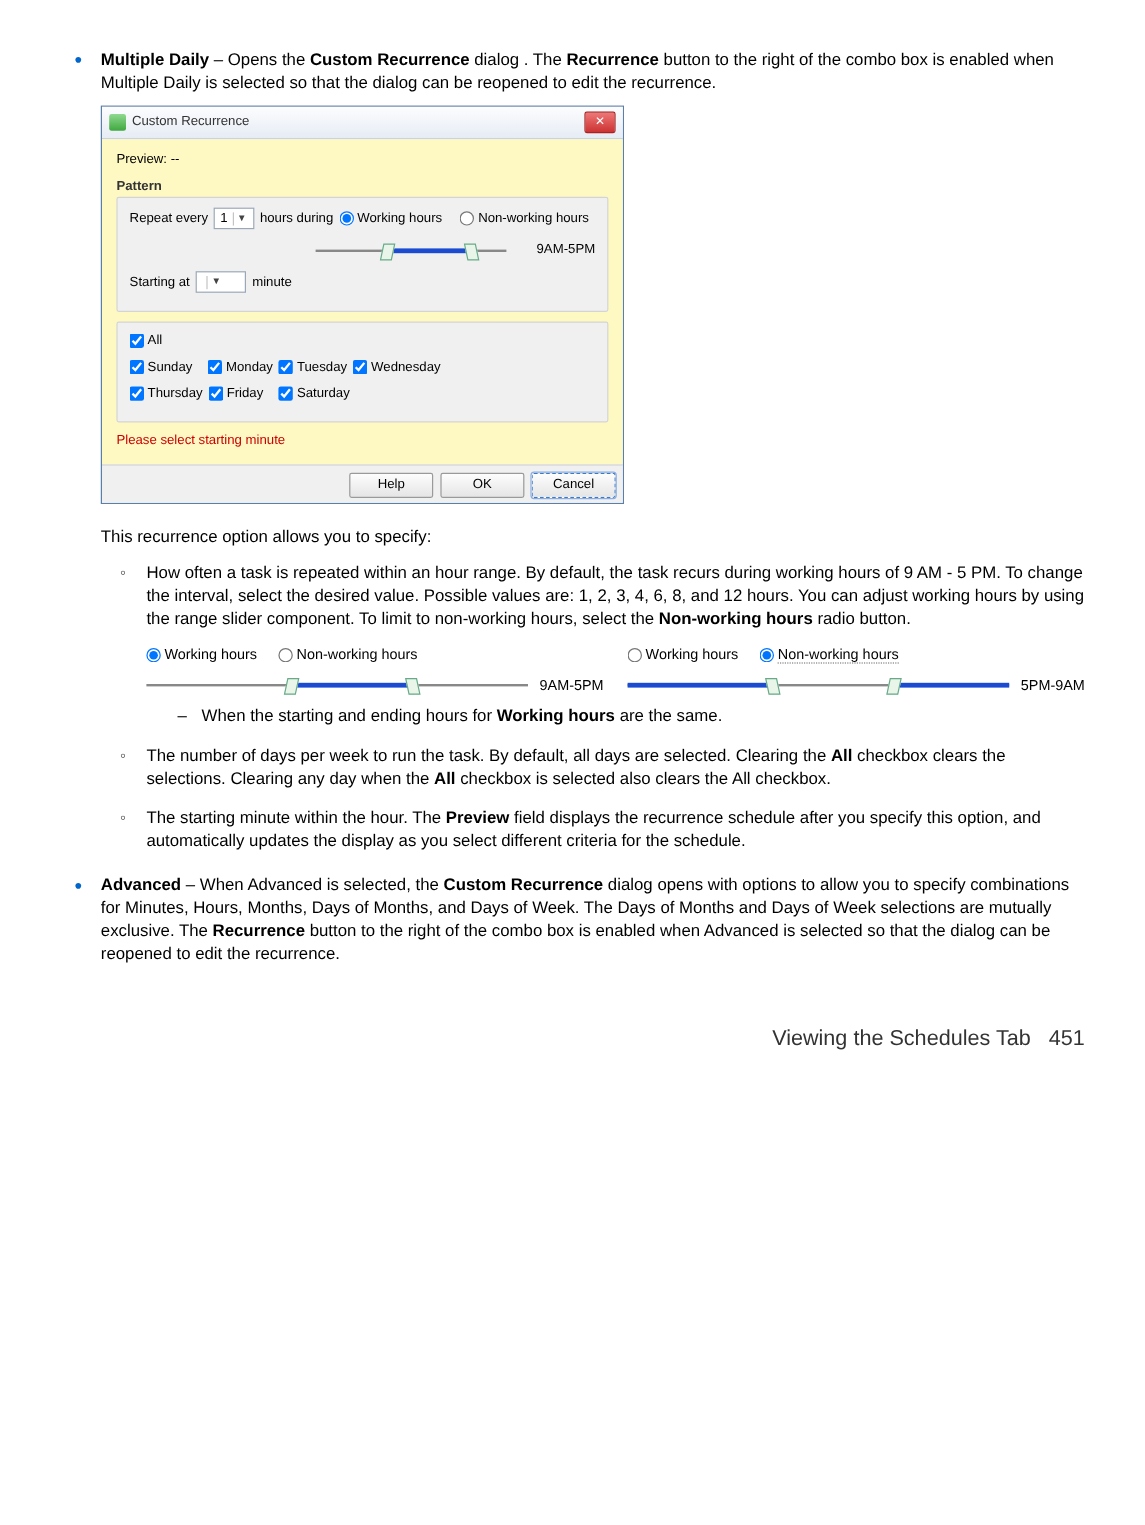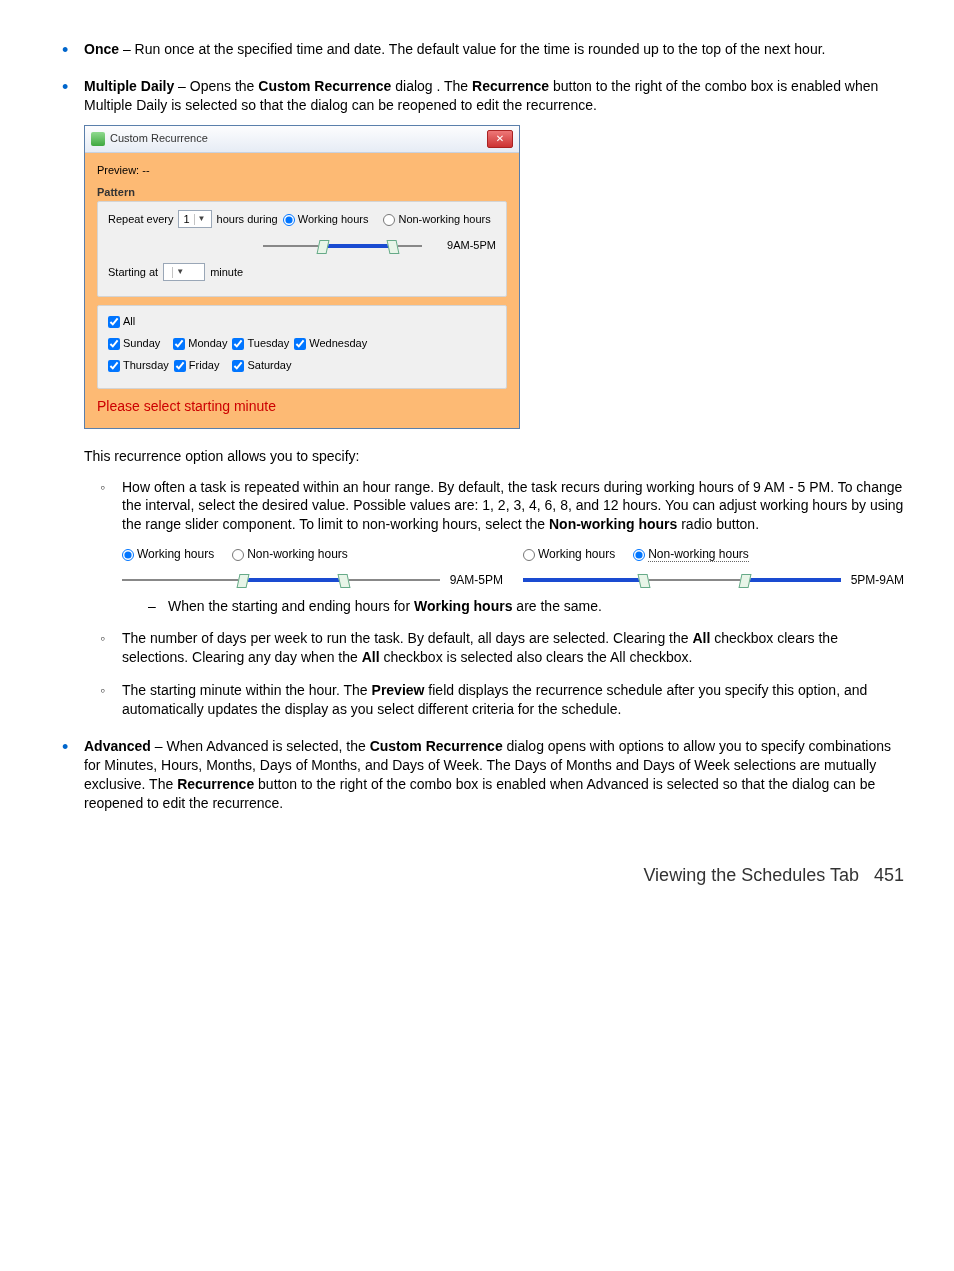--- a/index.html
+++ b/index.html
@@ -92,21 +92,21 @@
     background: linear-gradient(#e77,#c33);
     color: #fff;
     width: 24px; height: 16px;
     border-radius: 2px;
     text-align: center;
     font-size: 10px;
     line-height: 16px;
     border: 1px solid #a22;
   }
   .dlg-body {
-    background: #fdba74;
+    background: #fef9c3;
     padding: 10px 12px 8px 12px;
   }
   .dlg-row { margin-bottom: 7px; display: flex; align-items: center; gap: 5px; flex-wrap: wrap;}
   .fieldset-label { color: #333; margin: 4px 0 2px 0; font-weight: bold; }
   .fieldset {
     border: 1px solid #d4d4d4;
     border-radius: 2px;
     padding: 8px 10px;
     margin-bottom: 8px;
     background: #f0f0f0;
@@ -148,21 +148,21 @@
   }
   .slider-thumb {
     position: absolute;
     width: 8px; height: 12px;
     top: -5px;
     border: 1px solid #6a8;
     background: #e8f5e8;
   }
   .slider-thumb.left { transform: translateX(-50%) skewX(-12deg); }
   .slider-thumb.right { transform: translateX(-50%) skewX(12deg); }
-  .err { color: #c00; font-size: 14px; margin: 8px 0 4px 0; }
+  .err { color: #c00; font-size: 11px; margin: 8px 0 4px 0; }
   .btnrow {
     border-top: 1px solid #d4d4d4;
     padding: 6px 6px 4px 0;
     display: flex;
     justify-content: flex-end;
     gap: 6px;
     background: #f0f0f0;
   }
   .btn {
     min-width: 52px;
@@ -188,23 +188,20 @@
     text-align: right;
     font-size: 18px;
     color: #333;
     margin-top: 50px;
   }
 </style>
 </head>
 <body>
 
 <ul class="bullets">
-  <li>
-    <b>Once</b><span> – Run once at the specified time and date. The default value for the time is rounded up to the top of the next hour.</span>
-  </li>
   <li>
     <b>Multiple Daily</b><span> – Opens the </span><b>Custom Recurrence</b><span> dialog . The </span><b>Recurrence</b><span> button to the right of the combo box is enabled when Multiple Daily is selected so that the dialog can be reopened to edit the recurrence.</span>
 
     <div class="dialog">
       <div class="titlebar">
         <span class="icon-sq"></span>
         <span class="title">Custom Recurrence</span>
         <span class="close-btn">✕</span>
       </div>
       <div class="dlg-body">
@@ -249,20 +246,25 @@
             <label><input type="checkbox" checked="" style=""><span>Tuesday</span></label>
             <label><input type="checkbox" checked="" style=""><span>Wednesday</span></label>
           </div>
           <div class="dlg-row">
             <label><input type="checkbox" checked="" style=""><span>Thursday</span></label>
             <label><input type="checkbox" checked="" style=""><span>Friday</span></label>
             <label style="margin-left:8px;"><input type="checkbox" checked="" style=""><span>Saturday</span></label>
           </div>
         </div>
         <div class="err">Please select starting minute</div>
+      </div>
+      <div class="btnrow">
+        <span class="btn">Help</span>
+        <span class="btn">OK</span>
+        <span class="btn focus">Cancel</span>
       </div>
     </div>
 
     <div style="margin-bottom:12px;">This recurrence option allows you to specify:</div>
 
     <ul class="circ">
       <li>
         <span>How often a task is repeated within an hour range. By default, the task recurs during working hours of 9 AM - 5 PM. To change the interval, select the desired value. Possible values are: 1, 2, 3, 4, 6, 8, and 12 hours. You can adjust working hours by using the range slider component. To limit to non-working hours, select the </span><b>Non-working hours</b><span> radio button.</span>
 
         <div class="radio-panel">

